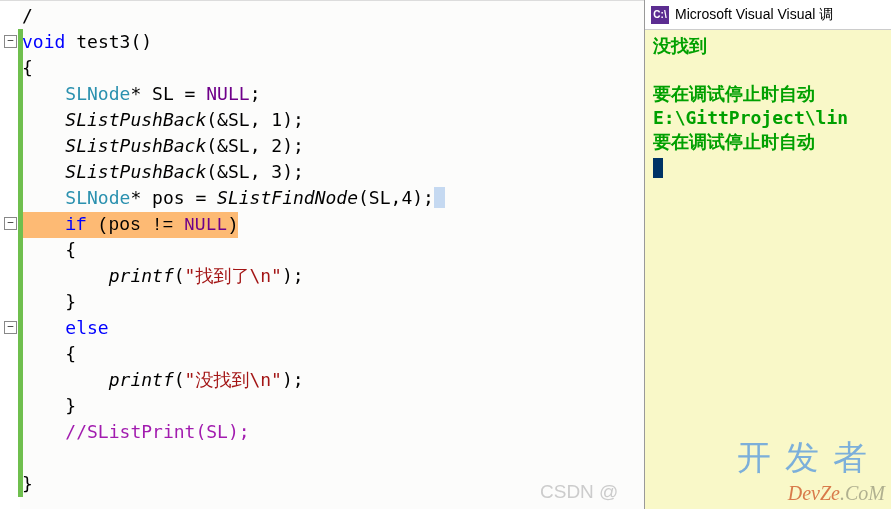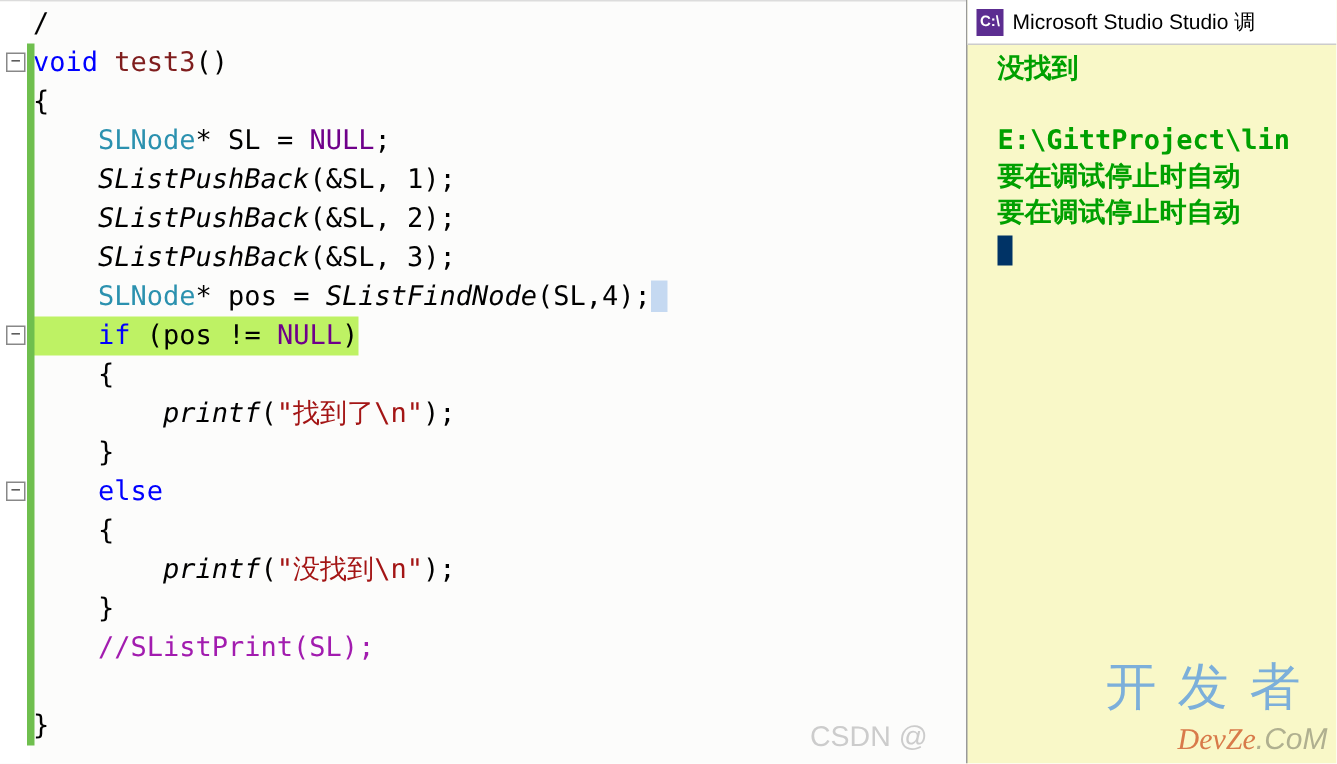--- a/index.html
+++ b/index.html
@@ -59,22 +59,22 @@
     .kw { color: #0000ff; }
     .type { color: #2b91af; }
     .id { color: #000; }
     .op { color: #000; }
     .num { color: #000; }
     .null { color: #6f008a; }
     .func { color: #000000; font-style: italic; }
     .str { color: #a31515; }
     .esc { color: #a31515; }
     .comment { color: #a21caf; }
-    .funcname { color: #7f1d1d; }
-    .hl-bg { background: #bef264; display: inline-block; }
+    .funcname { color: #000000; }
+    .hl-bg { background: #fdba74; display: inline-block; font-family: Liberation Mono, monospace; }
     .sel-end { background: #c5d9f1; }
     
     .console-pane {
       width: 247px;
       height: 509px;
       background: #f9f8c8;
       position: relative;
       border-left: 1px solid #999;
     }
     .titlebar {
@@ -94,21 +94,21 @@
       background: #5c2d91;
       color: #fff;
       font-size: 10px;
       font-weight: bold;
       display: flex;
       align-items: center;
       justify-content: center;
       margin-right: 6px;
     }
     .console-body {
-      padding: 4px 20px;
+      padding: 4px 8px;
       font-family: "SimSun", "NSimSun", monospace;
       font-size: 18px;
       font-weight: bold;
       color: #00a000;
       line-height: 24px;
       white-space: pre;
       overflow: hidden;
     }
     .console-body .line { display: block; }
     .cursor-block {
@@ -131,21 +131,21 @@
     }
     .watermark2 {
       position: absolute;
       right: 6px;
       bottom: 4px;
       font-family: Arial, sans-serif;
       font-size: 20px;
       color: #b0b090;
     }
     .watermark2 .dz { color: #d87a4a; font-style: italic; font-family: Georgia, serif; }
-    .watermark2 .cm { font-style: italic; font-family: Liberation Sans, sans-serif; }
+    .watermark2 .cm { font-style: italic; font-family: Liberation Serif, serif; }
     .csdn-wm {
       position: absolute;
       bottom: 6px;
       left: 540px;
       font-size: 19px;
       color: #ccc;
       font-family: Arial;
     }
   </style>
 </head>
@@ -157,20 +157,20 @@
   <div class="csdn-wm">CSDN @</div>
 <div class="collapse-btn" style="top: 34px;">−</div>
     <div class="collapse-btn" style="top: 216px;">−</div>
     <div class="collapse-btn" style="top: 320px;">−</div>
     <div class="change-bar" style="top: 28px; height: 468px; left: 18px;"></div>
   </div>
 
 <div class="console-pane">
   <div class="titlebar">
     <div class="titlebar-icon">C:\</div>
-    <span>Microsoft Studio Studio 调</span>
+    <span>Microsoft Visual Visual 调</span>
   </div>
-  <div class="console-body" id="console-body"><span class="line">没找到</span><span class="line">&nbsp;</span><span class="line">E:\GittProject\lin</span><span class="line">要在调试停止时自动</span><span class="line">要在调试停止时自动</span><span class="cursor-block"></span></div>
+  <div class="console-body" id="console-body"><span class="line">没找到</span><span class="line">&nbsp;</span><span class="line">要在调试停止时自动</span><span class="line">E:\GittProject\lin</span><span class="line">要在调试停止时自动</span><span class="cursor-block"></span></div>
   <div class="watermark1">开发者</div>
   <div class="watermark2">
     <span class="dz">DevZe</span><span class="cm">.CoM</span>
   </div>
 </div>
 
 </body></html>

